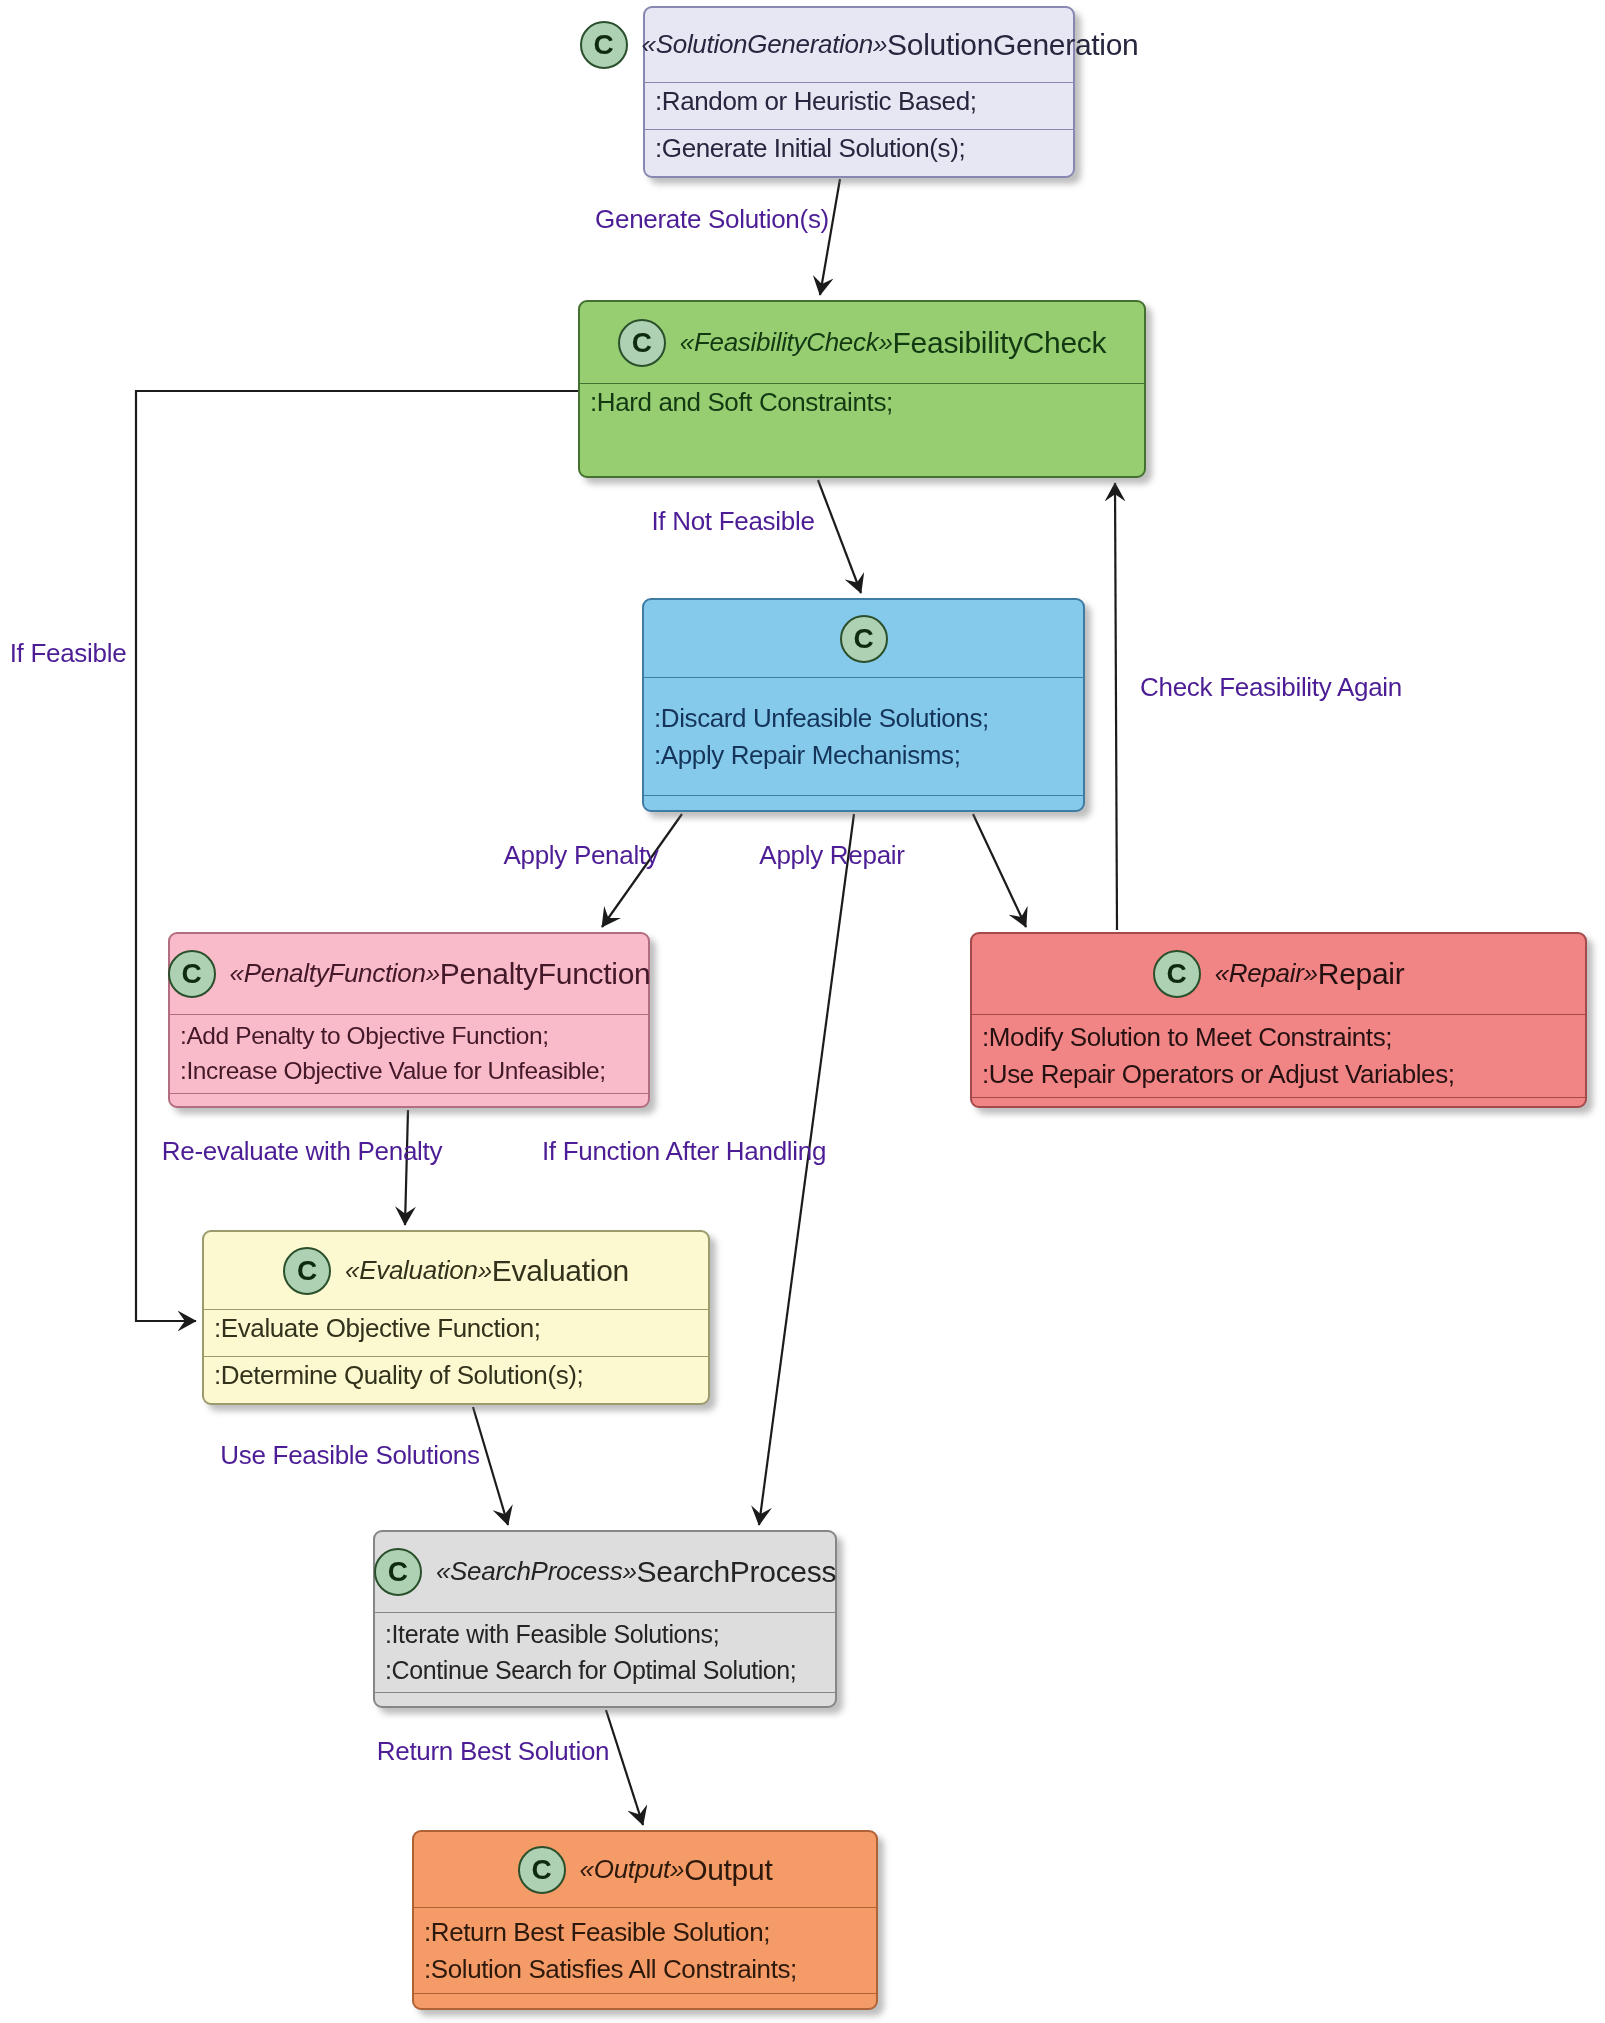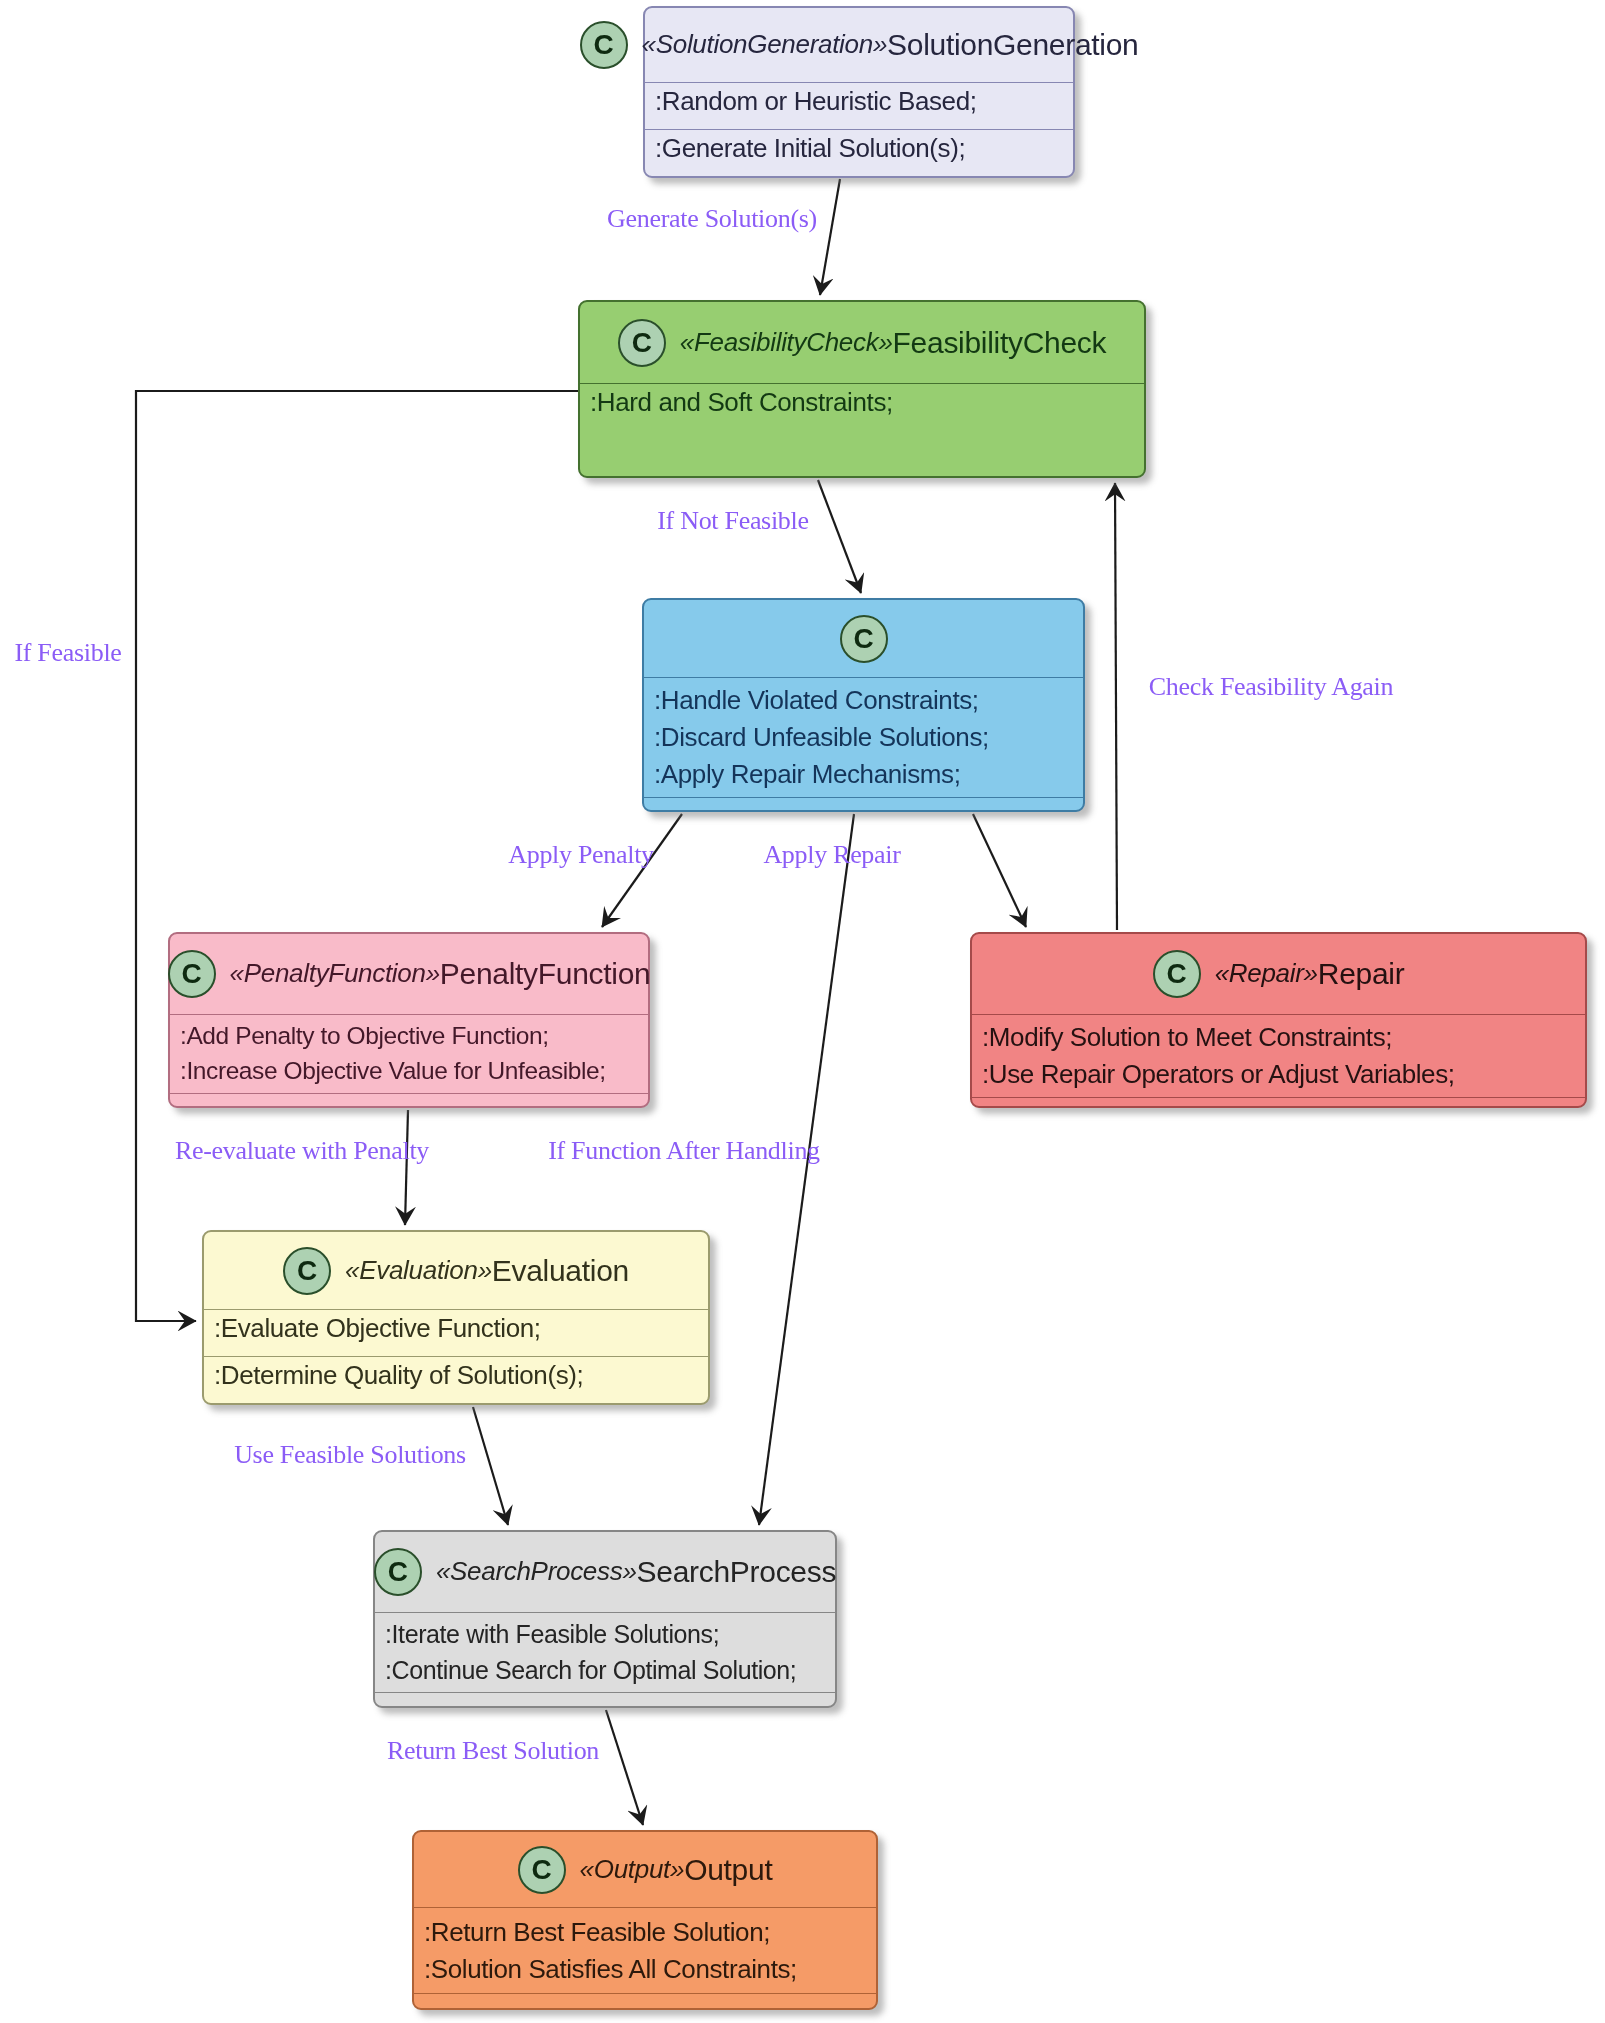--- a/index.html
+++ b/index.html
@@ -48,21 +48,21 @@
   .n5 .hdr{height:77px;}
   .n6{left:373px;top:1530px;width:464px;height:178px;--bg:#DDDDDD;--bc:#868686;--tc:#242424;}
   .n6 .hdr{height:80px;}
   .n6 .ln{font-size:25px;}
   .n7{left:412px;top:1830px;width:466px;height:180px;--bg:#F59B67;--bc:#AF6236;--tc:#2C190C;}
   .n7 .hdr{height:75px;}
 
   
   .elabel{
     position:absolute;transform:translateX(-50%);
-    font-size:26px;color:#8b5cf6;white-space:nowrap;letter-spacing:-0.3px;font-family:Liberation Serif, serif;
+    font-size:26px;color:#4c1d95;white-space:nowrap;letter-spacing:-0.3px;
   }
 </style>
 </head>
 <body>
 
 <div id="canvas">
 
   <svg class="edges" width="1605" height="2023" viewBox="0 0 1605 2023">
     <defs>
       <marker id="arr" viewBox="0 0 12 12" refX="10.6" refY="6" markerWidth="9.5" markerHeight="9.5" orient="auto">
@@ -121,21 +121,20 @@
     <div class="cmp single">
       <span class="ln">:Hard and Soft Constraints;</span>
     </div>
   </div>
 
   <div class="node n2">
     <div class="hdr">
       <span class="cc">C</span>
     </div>
     <div class="cmp multi">
-      <span class="ln">:Handle Violated Constraints;</span>
       <span class="ln">:Discard Unfeasible Solutions;</span>
       <span class="ln">:Apply Repair Mechanisms;</span>
     </div>
     <div class="strip"></div>
   </div>
 
   <div class="node n3">
     <div class="hdr">
       <span class="cc">C</span>
       <span class="ht">

